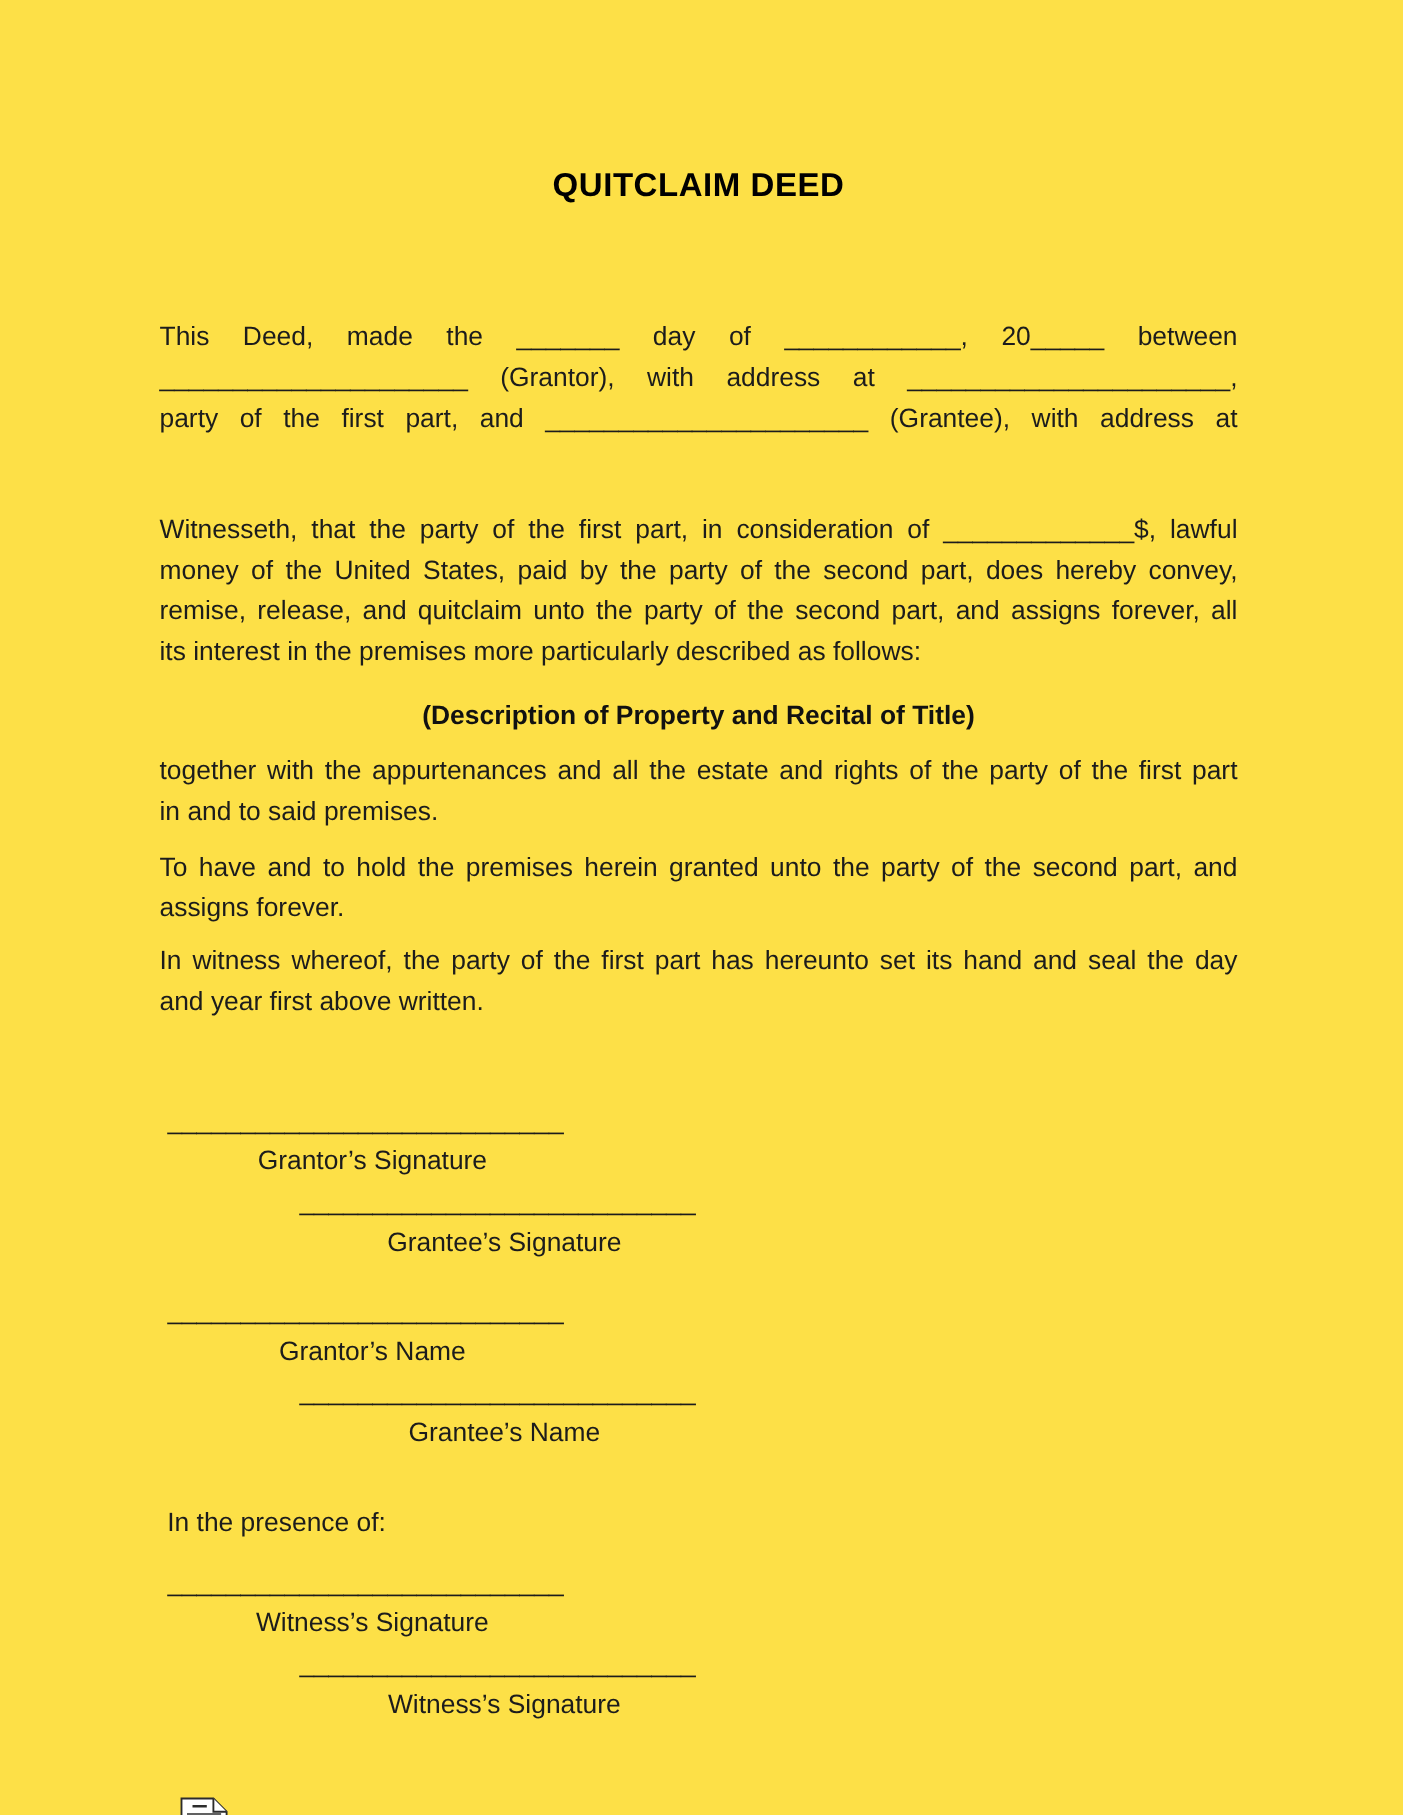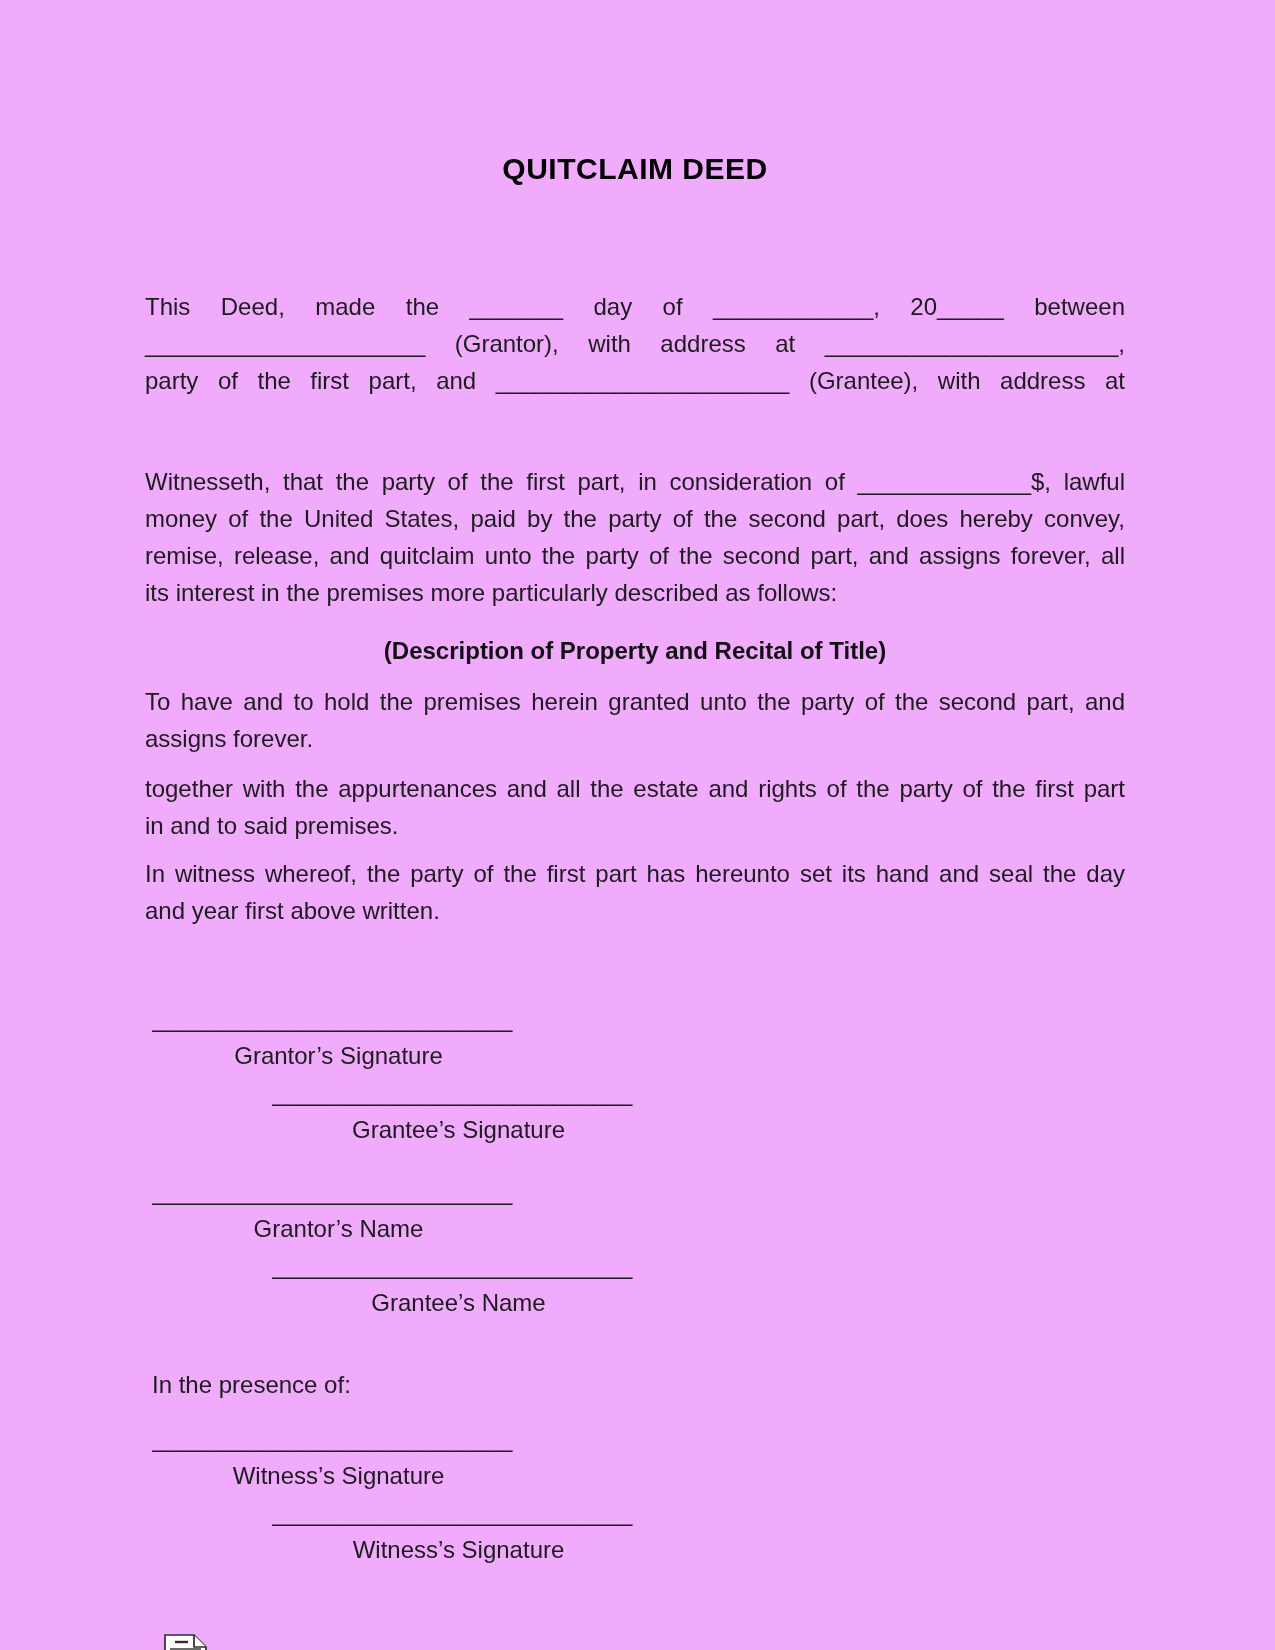--- a/index.html
+++ b/index.html
@@ -1,21 +1,21 @@
 <!DOCTYPE html>
 <html><head>
 <meta charset="utf-8">
 <style>
   * { margin:0; padding:0; box-sizing:border-box; }
   html,body { background:#ffffff; }
   .page {
     position:relative;
     width:1275px; height:1650px;
     margin:0 auto;
-    background:#f0abfc;
+    background:#fde047;
     font-family:"Liberation Sans","DejaVu Sans",sans-serif;
     color:#1c1c1c;
     overflow:hidden;
   }
   .content {
     position:absolute;
     left:145px; top:0;
     width:980px;
     display:flow-root;
   }
@@ -74,28 +74,28 @@
     <div class="para para-witnesseth">
       <div class="ln just">Witnesseth, that the party of the first part, in consideration of _____________$, lawful</div>
       <div class="ln just">money of the United States, paid by the party of the second part, does hereby convey,</div>
       <div class="ln just">remise, release, and quitclaim unto the party of the second part, and assigns forever, all</div>
       <div class="ln">its interest in the premises more particularly described as follows:</div>
     </div>
 
 
     <div class="desc-heading">(Description of Property and Recital of Title)</div>
 
+    <div class="para para-appurtenances">
+      <div class="ln just">together with the appurtenances and all the estate and rights of the party of the first part</div>
+      <div class="ln">in and to said premises.</div>
+    </div>
+
     <div class="para para-habendum">
       <div class="ln just">To have and to hold the premises herein granted unto the party of the second part, and</div>
       <div class="ln">assigns forever.</div>
-    </div>
-
-    <div class="para para-appurtenances">
-      <div class="ln just">together with the appurtenances and all the estate and rights of the party of the first part</div>
-      <div class="ln">in and to said premises.</div>
     </div>
 
     <div class="para para-witness-clause">
       <div class="ln just">In witness whereof, the party of the first part has hereunto set its hand and seal the day</div>
       <div class="ln">and year first above written.</div>
     </div>
 
     <div class="sig-row sig-row-signatures">
       <div class="sig-col">
         <div class="sig-line">___________________________</div>

